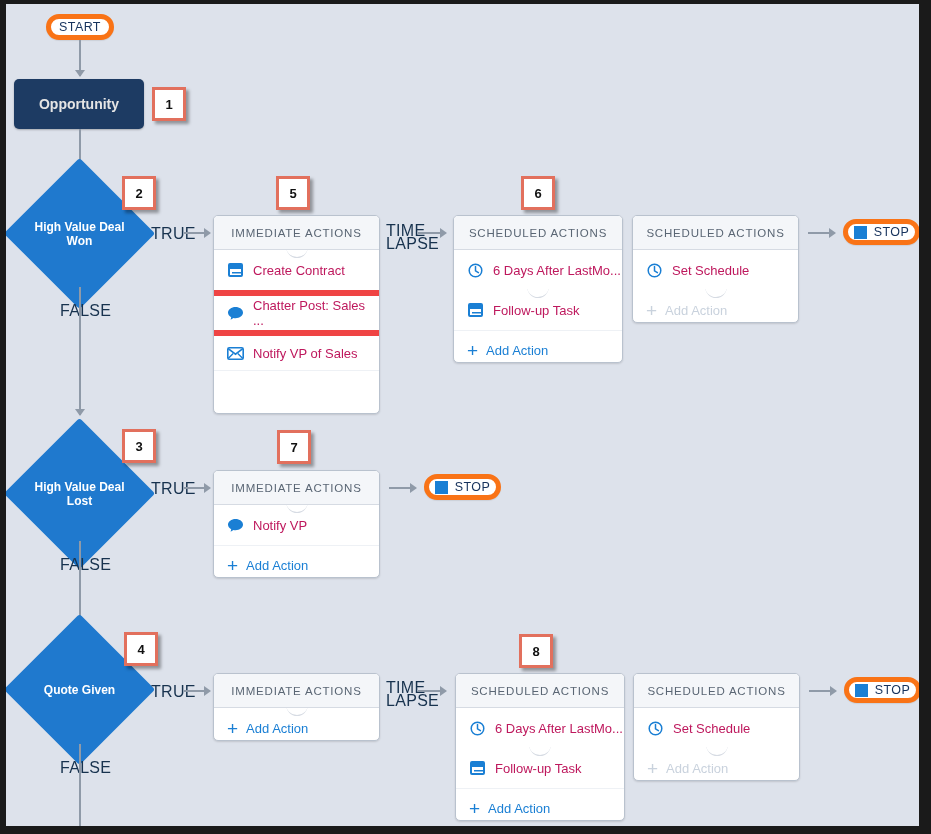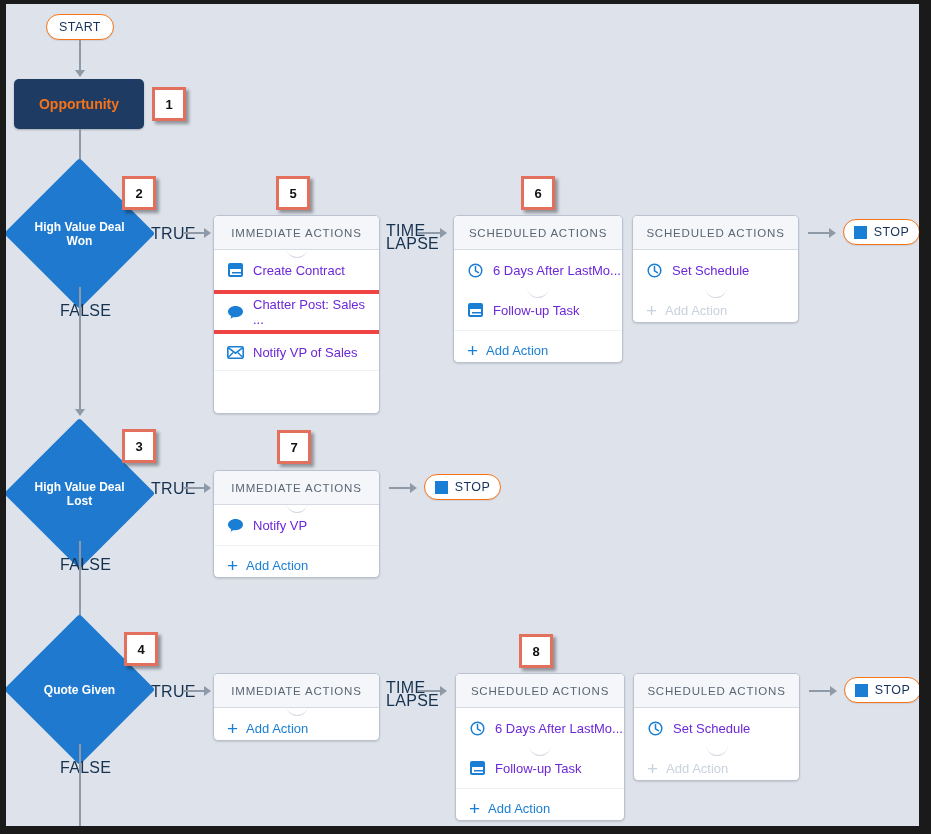--- a/index.html
+++ b/index.html
@@ -13,42 +13,42 @@
     position:absolute;left:6px;top:4px;
     width:913px;height:822px;
     background:#dde2eb;
     overflow:hidden;
   }
 
   
   .pill{
     position:absolute;
     background:#ffffff;
-    border:1px solid #f97316;
+    border:5px solid #f97316;
     border-radius:20px;
     height:26px;
     display:flex;align-items:center;justify-content:center;
     box-sizing:border-box;
     font-size:12.5px;
     color:#16325c;
     letter-spacing:.4px;
     box-shadow:0 1px 1px rgba(0,0,0,.08);
   }
   .pill .sq{
     width:13px;height:13px;background:#1a7fd4;
     margin-right:7px;display:inline-block;
   }
 
   
   .objnode{
     position:absolute;
     background:#1d3b63;
     border-radius:5px;
     display:flex;align-items:center;justify-content:center;
-    color:#f97316;
+    color:#e5e5e5;
     font-size:14px;
     font-weight:bold;
     box-shadow:0 1px 2px rgba(0,0,0,.25);
   }
 
   
   .diamond-wrap{position:absolute;}
   .diamond{
     position:absolute;left:0;top:0;
     width:100%;height:100%;
@@ -98,25 +98,25 @@
   .notch:before{
     content:"";position:absolute;left:0;top:-14px;
     width:22px;height:22px;border-radius:50%;
     border-bottom:1px solid #d6dbe3;
   }
   .row{
     height:40px;
     display:flex;align-items:center;
     padding-left:13px;
     font-size:13px;
-    color:#6d28d9;
+    color:#be185d;
     box-sizing:border-box;
     position:relative;
   }
-  .row + .row{border-top:4px solid #ef4444;}
+  .row + .row{border-top:6px solid #ef4444;}
   .row.sep-light{border-top:1px solid #eef1f5;}
   .row .ico{
     width:17px;height:17px;margin-right:9px;flex:0 0 auto;
     display:flex;align-items:center;justify-content:center;
   }
   .row.add{color:#1a7fd4;}
   .row.add .plus{
     color:#1a7fd4;font-size:19px;line-height:1;
     margin-right:8px;font-weight:400;
   }

